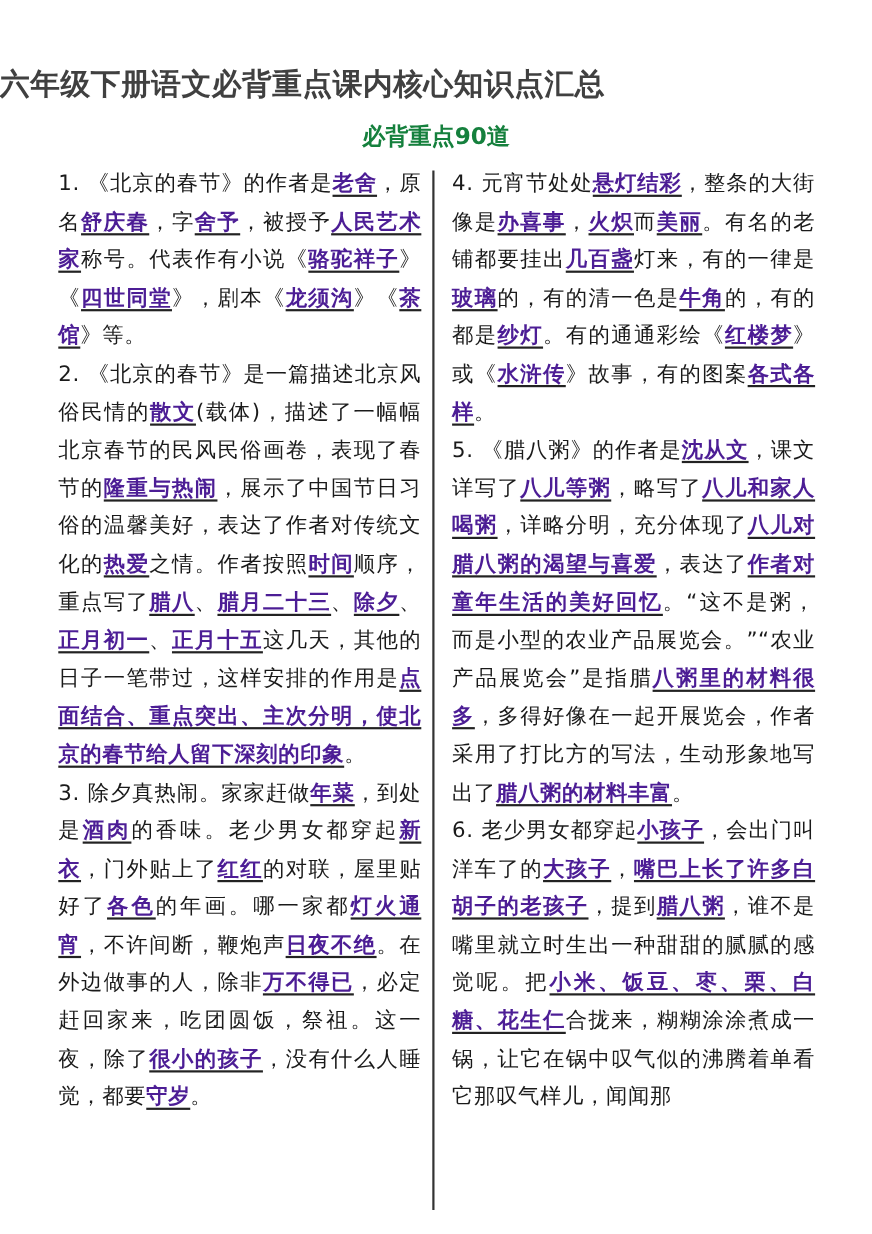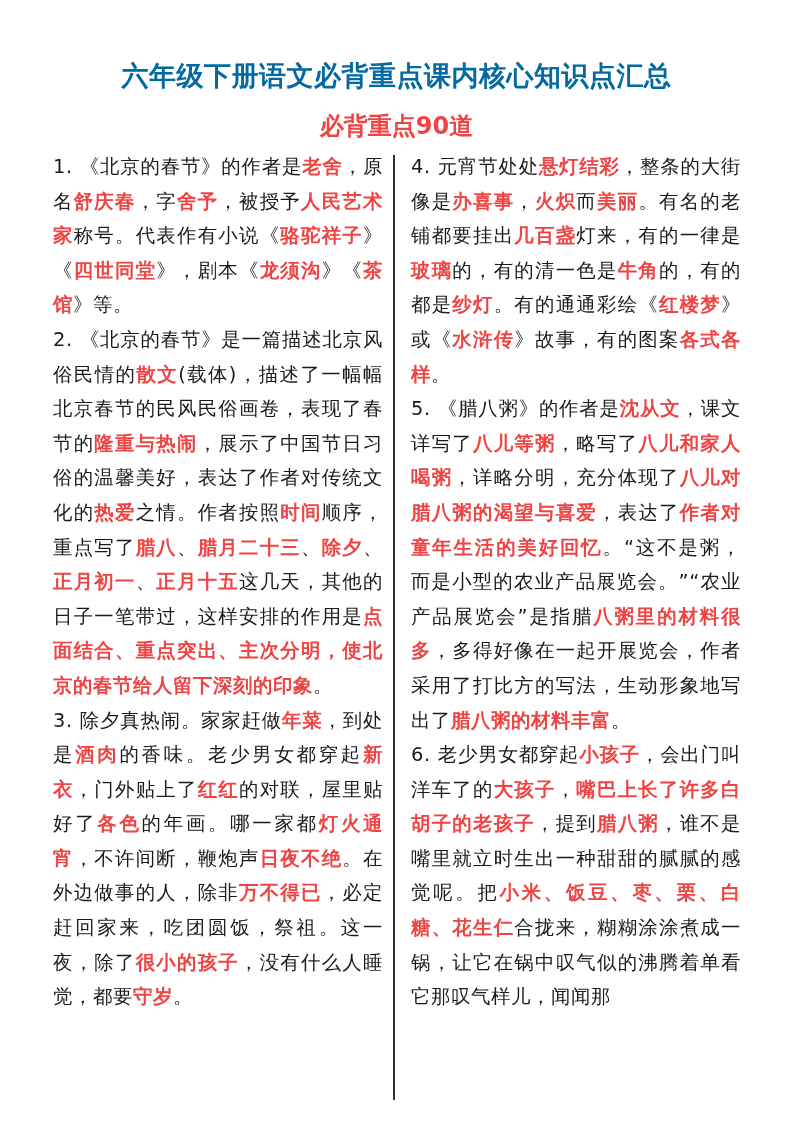--- a/index.html
+++ b/index.html
@@ -1,28 +1,28 @@
 <!DOCTYPE html>
 <html><head>
 <meta charset="utf-8">
 <style>
   html, body { margin: 0; padding: 0; background: #ffffff; }
   body { width: 793px; height: 1122px; position: relative; overflow: hidden;
          font-family: "DejaVu Sans", "Liberation Sans", sans-serif; color: #1a1a1a; }
-  .title { position: absolute; top: 58px; left: 0; width: 793px; text-align: center;
-           font-size: 27px; font-weight: bold; color: #0369a1; letter-spacing: 0.5px; }
+  .title { position: absolute; top: 58px; left: 0; width: 793px; text-align: left;
+           font-size: 27px; font-weight: bold; color: #404040; letter-spacing: 0.5px; }
   .subtitle { position: absolute; top: 110px; left: 0; width: 793px; text-align: center;
-              font-size: 24px; font-weight: bold; color: #ef4444; }
+              font-size: 21px; font-weight: bold; color: #15803d; }
   .col { position: absolute; top: 150px; width: 330px; font-size: 19.4px; line-height: 34.6px;
          letter-spacing: 0.6px; text-align: justify; }
   .col-left { left: 53px; }
   .col-right { left: 411px; }
   .divider { position: absolute; left: 393px; top: 155px; width: 2px; height: 945px; background: #333; }
   .para { margin: 0; }
-  .hl { color: #ef4444; font-weight: bold; text-decoration-color: #222;
+  .hl { color: #4c1d95; font-weight: bold; text-decoration: underline; text-decoration-color: #222;
         text-underline-offset: 4px; text-decoration-thickness: 1.5px; }
 </style>
 </head>
 <body>
 
 <div class="title">六年级下册语文必背重点课内核心知识点汇总</div>
 <div class="subtitle">必背重点90道</div>
 
 <div class="col col-left">
   <p class="para"><span>1. </span><span>《北京的春节》的作者是</span><span class="hl">老舍</span><span>，原名</span><span class="hl">舒庆春</span><span>，字</span><span class="hl">舍予</span><span>，被授予</span><span class="hl">人民艺术家</span><span>称号。代表作有小说《</span><span class="hl">骆驼祥子</span><span>》《</span><span class="hl">四世同堂</span><span>》，剧本《</span><span class="hl">龙须沟</span><span>》《</span><span class="hl">茶馆</span><span>》等。</span></p>

